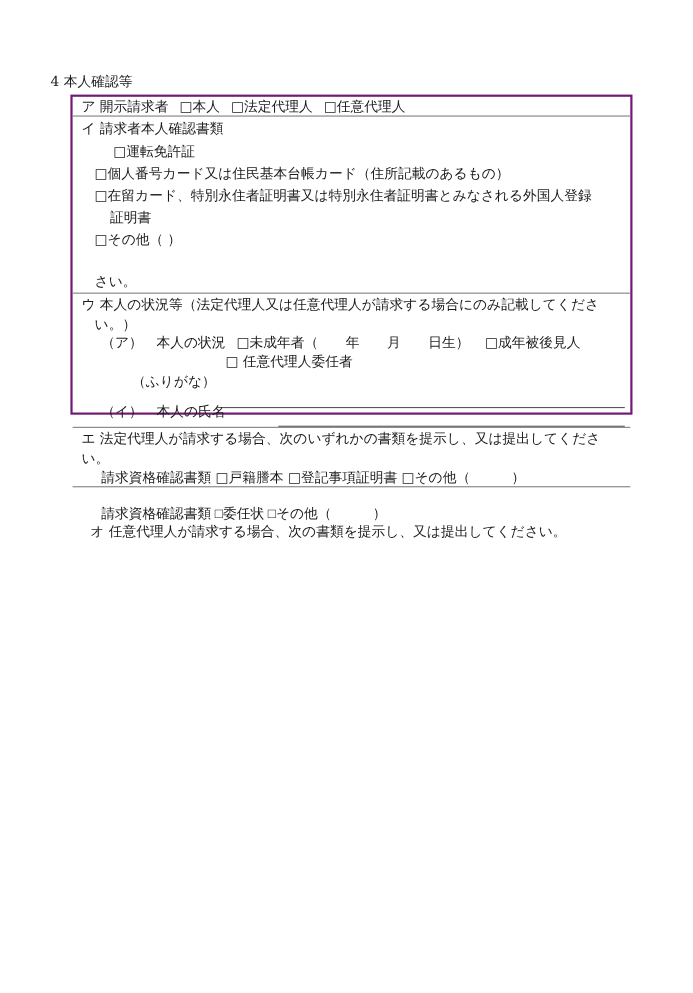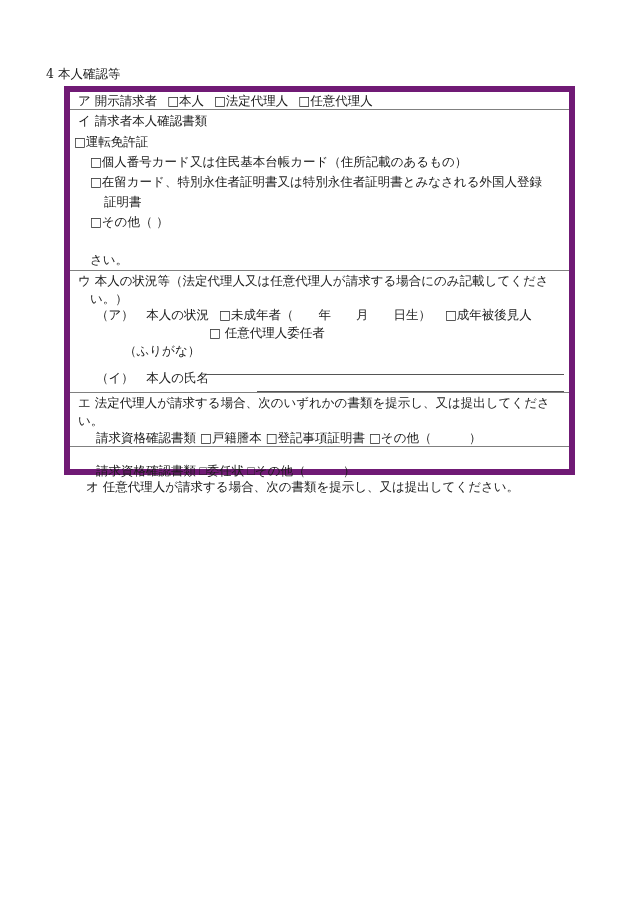--- a/index.html
+++ b/index.html
@@ -1,41 +1,41 @@
 <!DOCTYPE html>
 <html><head>
 <meta charset="utf-8">
 <style>
   html, body { margin:0; padding:0; background:#ffffff; }
   body { width:630px; height:903px; position:relative; overflow:hidden;
          font-family:"DejaVu Serif","Liberation Serif",serif; color:#1a1a1a; font-size:12.5px; }
   .abs { position:absolute; white-space:nowrap; line-height:18px; }
   #heading { left:46px; top:65px; }
-  #form-table { position:absolute; left:64px; top:86px; width:511px; height:389px;
-                border:6px solid #701a75; box-sizing:border-box; }
+  #form-table { position:absolute; left:64px; top:86px; width:511px; height:291px;
+                border:2px solid #701a75; box-sizing:border-box; }
   .hr { position:absolute; left:0; right:0; height:0; border-top:1px solid #808080; }
   .uline { position:absolute; height:0; border-top:1px solid #555; }
 </style>
 </head>
 <body>
 
 <div class="abs" id="heading">4 本人確認等</div>
 
 <div id="form-table">
 
   <div class="abs" style="left:8px;top:0px;">
     <span>ア 開示請求者</span>
     <span style="margin-left:6px;">□本人</span>
     <span style="margin-left:6px;">□法定代理人</span>
     <span style="margin-left:6px;">□任意代理人</span>
   </div>
   <div class="hr" style="top:17px;"></div>
 
   <div class="abs" style="left:8px;top:20px;">イ 請求者本人確認書類</div>
-  <div class="abs" style="left:4px;top:41px;">□運転免許証</div>
+  <div class="abs" style="left:37px;top:41px;">□運転免許証</div>
   <div class="abs" style="left:20px;top:81px;">□在留カード、特別永住者証明書又は特別永住者証明書とみなされる外国人登録</div>
   <div class="abs" style="left:20px;top:61px;">□個人番号カード又は住民基本台帳カード（住所記載のあるもの）</div>
   <div class="abs" style="left:34px;top:101px;">証明書</div>
   <div class="abs" style="left:20px;top:121px;">□その他（ ）</div>
   <div class="abs" style="left:20px;top:160px;font-family:Liberation Mono, monospace;">さい。</div>
   <div class="hr" style="top:178px;"></div>
 
   <div class="abs" style="left:8px;top:180px;">ウ 本人の状況等（法定代理人又は任意代理人が請求する場合にのみ記載してくださ</div>
   <div class="abs" style="left:20px;top:198px;">い。）</div>
   <div class="abs" style="left:26px;top:214px;">

